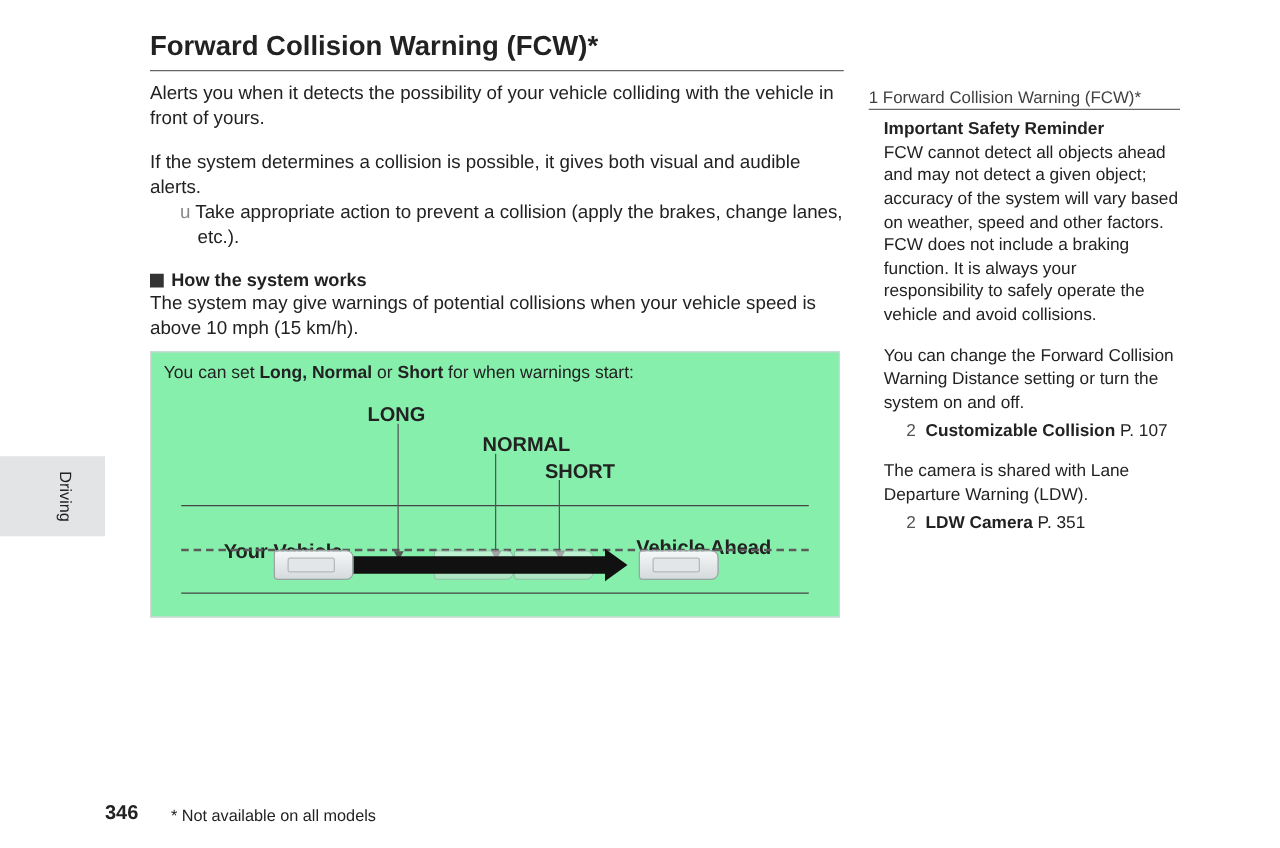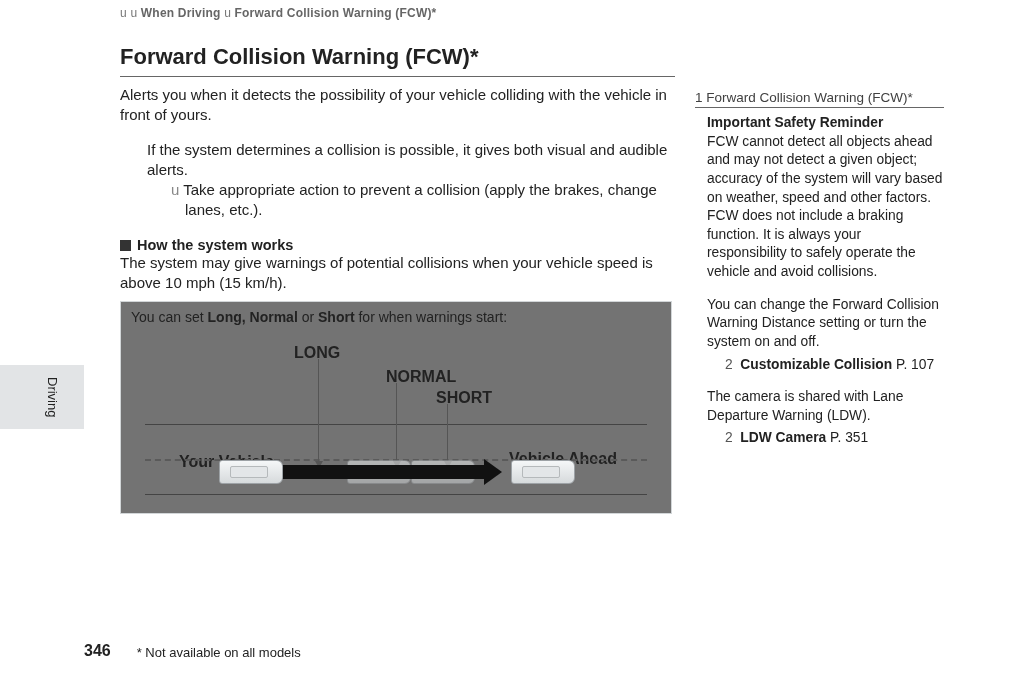--- a/index.html
+++ b/index.html
@@ -42,21 +42,21 @@
       color: #222;
       border-bottom: 1px solid #666;
       padding-bottom: 6px;
       margin-bottom: 8px;
     }
     .intro {
       font-size: 15px;
       line-height: 1.35;
       margin-bottom: 14px;
     }
-    .block { margin-bottom: 6px; margin-left: 27px; }
+    .block { margin-bottom: 6px; }
     .block p { font-size: 15px; line-height: 1.35; }
     .sub-action { margin-left: 24px; text-indent: -14px; padding-left: 14px; }
     .sub-action .u-glyph { color: #888; }
     .subhead {
       font-size: 14.5px;
       font-weight: 700;
       margin-top: 2px;
     }
     .subhead .sq {
       display: inline-block;
@@ -67,21 +67,21 @@
     }
     .subdesc {
       font-size: 15px;
       line-height: 1.35;
       margin-bottom: 8px;
     }
     
     .diagram {
       width: 552px;
       height: 213px;
-      background: #737373;
+      background: #86efac;
       border: 1px solid #d2d6d8;
       position: relative;
       font-size: 14px;
       font-weight: 600;
     }
     .diagram .cap {
       padding: 7px 10px 0;
       font-weight: 400;
     }
     .diagram .cap b { font-weight: 700; }
@@ -213,27 +213,20 @@
     .footer .pg { font-size: 16px; font-weight: 800; }
   </style>
 </head>
 <body>
 
 <div class="side-tab">
   <span>Driving</span>
 </div>
 
 <div class="content">
-  <div class="breadcrumb">
-    <span class="bc-u">u</span>
-    <span class="bc-u">u</span>
-    <span class="bc-sep">When Driving</span>
-    <span class="bc-u">u</span>
-    <span class="bc-sep">Forward Collision Warning (FCW)*</span>
-  </div>
 
   <div class="columns">
     <div class="col-main">
       <div class="page-title">Forward Collision Warning (FCW)*</div>
       <p class="intro">Alerts you when it detects the possibility of your vehicle colliding with the vehicle in front of yours.</p>
 
       <div class="block">
         <p>If the system determines a collision is possible, it gives both visual and audible alerts.</p>
         <p class="sub-action">
           <span class="u-glyph">u</span>

